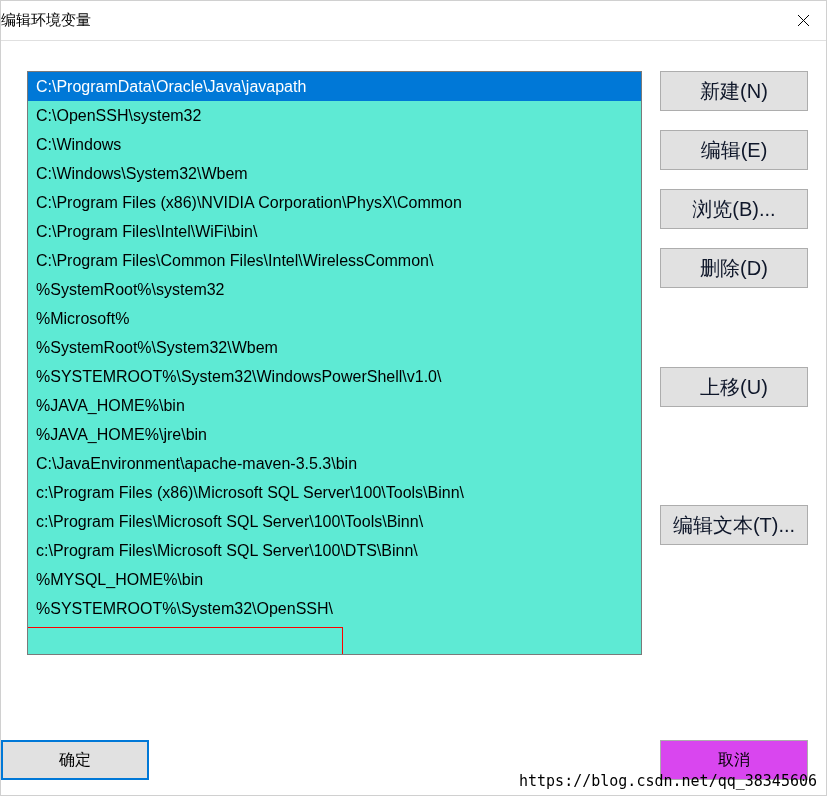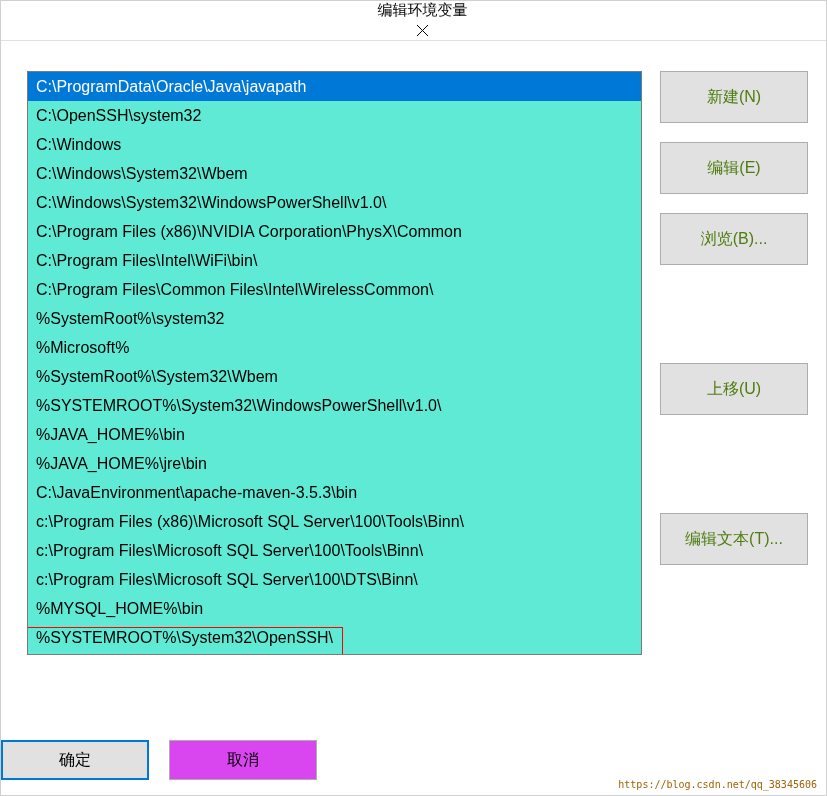--- a/index.html
+++ b/index.html
@@ -22,22 +22,21 @@
       background: #ffffff;
       display: flex;
       flex-direction: column;
     }
     .titlebar {
       height: 40px;
       border-bottom: 1px solid #e0e0e0;
       display: flex;
       align-items: center;
       justify-content: space-between;
-      padding-left: 18px;
-      flex-direction: column;
+      padding-left: 0;
     }
     .titlebar-title {
       font-size: 15px;
       color: #000000;
     }
     .titlebar-close {
       width: 46px;
       height: 40px;
       display: flex;
       align-items: center;
@@ -86,39 +85,39 @@
       width: 335px;
       height: 51px;
     }
     .button-column {
       width: 148px;
       display: flex;
       flex-direction: column;
     }
     .btn {
       width: 148px;
-      height: 52px;
+      height: 40px;
       background: #e1e1e1;
       border: 1px solid #adadad;
-      font-size: 16px;
-      color: #4d7c0f;
+      font-size: 20px;
+      color: #0f172a;
       cursor: pointer;
       font-family: inherit;
     }
     .btn-gap-small {
       height: 19px;
     }
     .btn-gap-large {
       height: 79px;
     }
     .footer {
       height: 70px;
       display: flex;
       align-items: center;
-      justify-content: flex-start;
+      justify-content: space-between;
       padding-right: 18px;
       gap: 20px;
     }
     .footer-btn {
       width: 148px;
       height: 40px;
       background: #d946ef;
       border: 1px solid #adadad;
       font-size: 16px;
       color: #000000;
@@ -126,22 +125,22 @@
       font-family: inherit;
     }
     .footer-btn.primary {
       border: 2px solid #0078d7;
       background: #e1e1e1;
     }
     .watermark {
       position: absolute;
       bottom: 6px;
       right: 10px;
-      font-size: 10px;
-      color: #a16207;
+      font-size: 15px;
+      color: #000000;
       font-family: monospace;
       pointer-events: none;
     }
   </style>
 </head>
 <body>
 
 <div class="window">
   <div class="titlebar">
     <span class="titlebar-title">编辑环境变量</span>
@@ -153,21 +152,20 @@
     </div>
   </div>
 
   <div class="content">
     <div class="listbox" id="listbox">
 
       <div class="list-item selected">C:\ProgramData\Oracle\Java\javapath</div>
         <div class="list-item">C:\OpenSSH\system32</div>
         <div class="list-item">C:\Windows</div>
         <div class="list-item">C:\Windows\System32\Wbem</div>
-        <div class="list-item">C:\Windows\System32\WindowsPowerShell\v1.0\</div>
         <div class="list-item">C:\Program Files (x86)\NVIDIA Corporation\PhysX\Common</div>
         <div class="list-item">C:\Program Files\Intel\WiFi\bin\</div>
         <div class="list-item">C:\Program Files\Common Files\Intel\WirelessCommon\</div>
         <div class="list-item">%SystemRoot%\system32</div>
         <div class="list-item">%Microsoft%</div>
         <div class="list-item">%SystemRoot%\System32\Wbem</div>
         <div class="list-item">%SYSTEMROOT%\System32\WindowsPowerShell\v1.0\</div>
         <div class="list-item">%JAVA_HOME%\bin</div>
         <div class="list-item">%JAVA_HOME%\jre\bin</div>
         <div class="list-item">C:\JavaEnvironment\apache-maven-3.5.3\bin</div>
@@ -179,20 +177,21 @@
         <div class="highlight-box"></div>
     </div>
 
     <div class="button-column">
       <button class="btn">新建(N)</button>
       <div class="btn-gap-small"></div>
       <button class="btn">编辑(E)</button>
       <div class="btn-gap-small"></div>
       <button class="btn">浏览(B)...</button>
       <div class="btn-gap-small"></div>
+      <button class="btn">删除(D)</button>
       <div class="btn-gap-large"></div>
       <button class="btn">上移(U)</button>
       <div class="btn-gap-small"></div>
       <div class="btn-gap-large"></div>
       <button class="btn">编辑文本(T)...</button>
     </div>
   </div>
 
   <div class="footer">
     <button class="footer-btn primary">确定</button>

